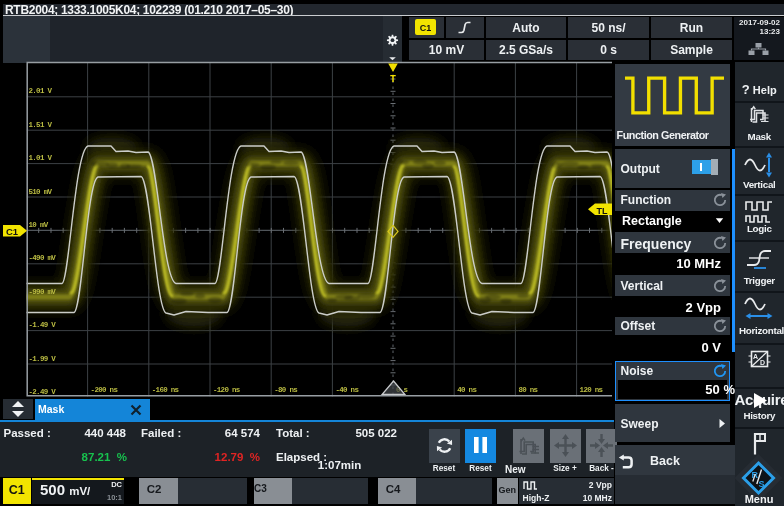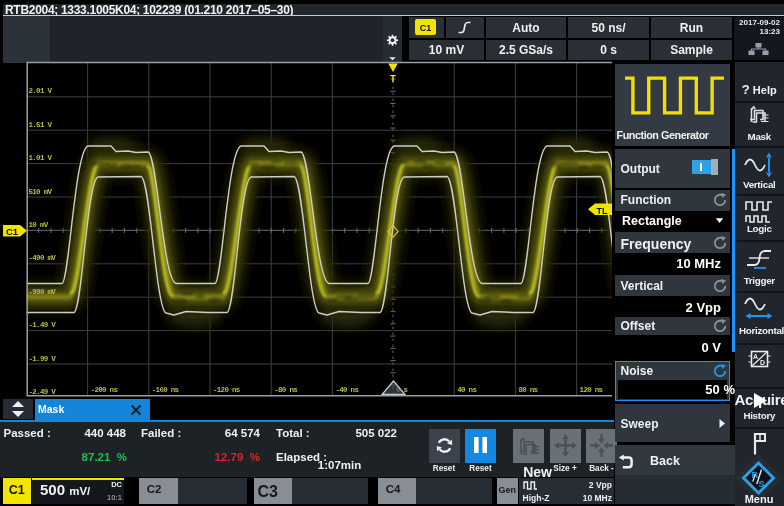--- a/index.html
+++ b/index.html
@@ -315,21 +315,21 @@
 <div class="abs b" style="left:457px;top:464px;width:47px;text-align:center;font-size:8.2px;color:#eef1f3">Reset</div>
 <div class="abs" style="left:513px;top:428.5px;width:31px;height:34px;background:#6a7077"></div>
 <svg class="abs" style="left:517px;top:434px" width="23" height="23" viewBox="0 0 23 23">
  <g stroke="#4b5157" stroke-width="1.6" fill="none">
   <path d="M4 20 V5 M4 7.5 l2.3-3.4 1.7 2.5"></path>
   <path d="M2.5 17.5 h4.7 V8 h9 v9.5 h-3"></path>
   <path d="M5 20 h4.2 V10.5 h9 v9"></path>
  </g>
  <path d="M15.5 12.5 h6.5 M15.5 15.5 h6.5 M14 19 h8" stroke="#4b5157" stroke-width="1.3"></path>
 </svg>
-<div class="abs b" style="left:505px;top:464px;width:47px;text-align:right;font-size:14px;color:#eef1f3">New</div>
+<div class="abs b" style="left:505px;top:464px;width:47px;text-align:left;font-size:10px;color:#eef1f3">New</div>
 <div class="abs" style="left:549.5px;top:428.5px;width:31px;height:34px;background:#6a7077"></div>
 <svg class="abs" style="left:553px;top:433px" width="25" height="25" viewBox="0 0 25 25">
  <g fill="#4b5157">
  <path d="M12.5 1 L16 6 H9 Z"></path>
       <path d="M12.5 24 L16 19 H9 Z"></path>
  <path d="M1 12.5 L6 9 V16 Z"></path>
       <path d="M24 12.5 L19 9 V16 Z"></path>
  </g>
  <path d="M12.5 5.5 v14 M5.5 12.5 h14" stroke="#4b5157" stroke-width="2.4"></path>
 </svg>
@@ -349,21 +349,21 @@
 <div class="abs" style="left:3px;top:477.5px;width:27.5px;height:26px;background:#f2e400"></div>
 <div class="abs b" style="left:3px;top:483px;width:27.5px;text-align:center;font-size:12.5px;color:#111">C1</div>
 <div class="abs" style="left:31.5px;top:477.5px;width:92px;height:26px;background:#14181d;border-top:2px solid #f2e400"></div>
 <div class="abs b" style="left:40px;top:481px;font-size:15px;color:#f0f2f4">500 <span style="font-size:11.5px">mV/</span></div>
 <div class="abs b" style="left:104px;top:479.5px;width:18px;text-align:right;font-size:7.5px;color:#f0f2f4">DC</div>
 <div class="abs b" style="left:104px;top:493px;width:18px;text-align:right;font-size:7.5px;color:#8a9096">10:1</div>
 <div class="abs" style="left:139px;top:477.5px;width:39px;height:26px;background:#898e94"></div>
 <div class="abs b" style="left:139px;top:483px;width:30px;text-align:center;font-size:11.5px;color:#16191d">C2</div>
 <div class="abs" style="left:178px;top:477.5px;width:68.5px;height:26px;background:#272d34"></div>
 <div class="abs" style="left:254px;top:477.5px;width:38px;height:26px;background:#898e94"></div>
-<div class="abs b" style="left:248px;top:483px;width:30px;text-align:right;font-size:16px;color:#16191d">C3</div>
+<div class="abs b" style="left:254px;top:483px;width:30px;text-align:left;font-size:10px;color:#16191d">C3</div>
 <div class="abs" style="left:292px;top:477.5px;width:75.5px;height:26px;background:#272d34"></div>
 <div class="abs" style="left:378px;top:477.5px;width:38px;height:26px;background:#898e94"></div>
 <div class="abs b" style="left:378px;top:483px;width:30px;text-align:center;font-size:11.5px;color:#16191d">C4</div>
 <div class="abs" style="left:416px;top:477.5px;width:75.5px;height:26px;background:#272d34"></div>
 <div class="abs" style="left:496.8px;top:477.5px;width:21px;height:26px;background:#898e94"></div>
 <div class="abs b" style="left:496.8px;top:485px;width:21px;text-align:center;font-size:9px;color:#16191d">Gen</div>
 <div class="abs" style="left:518.5px;top:477.5px;width:95px;height:26px;background:#272d34"></div>
 <svg class="abs" style="left:523px;top:480.5px" width="15" height="9" viewBox="0 0 15 9">
  <path d="M1 8 V1 h3.5 V8 h3.5 V1 h3.5 V8 h2.5" fill="none" stroke="#eef1f3" stroke-width="1.4"></path>
 </svg>

